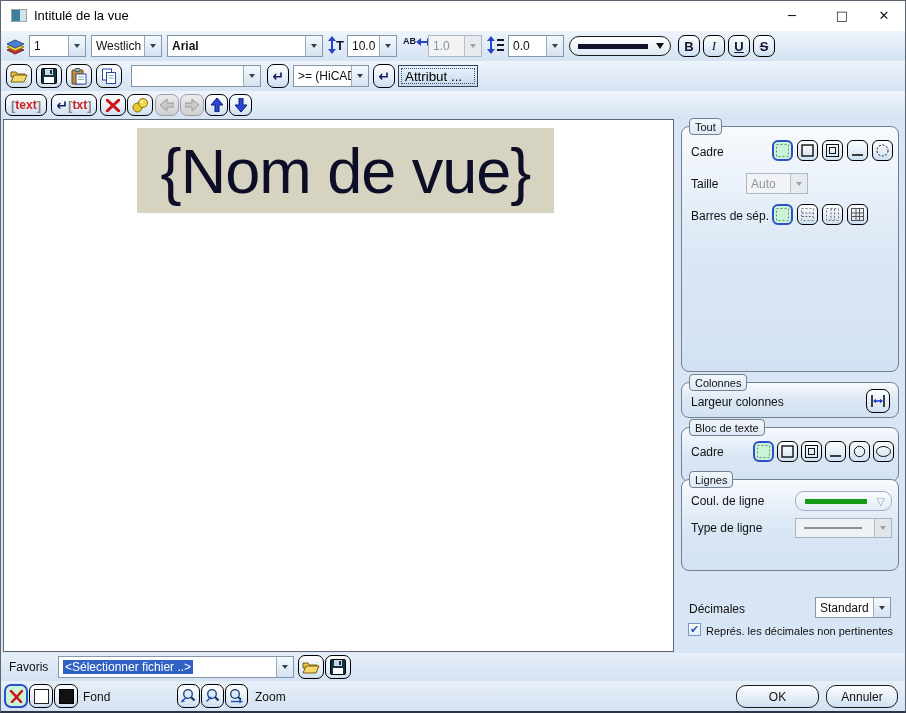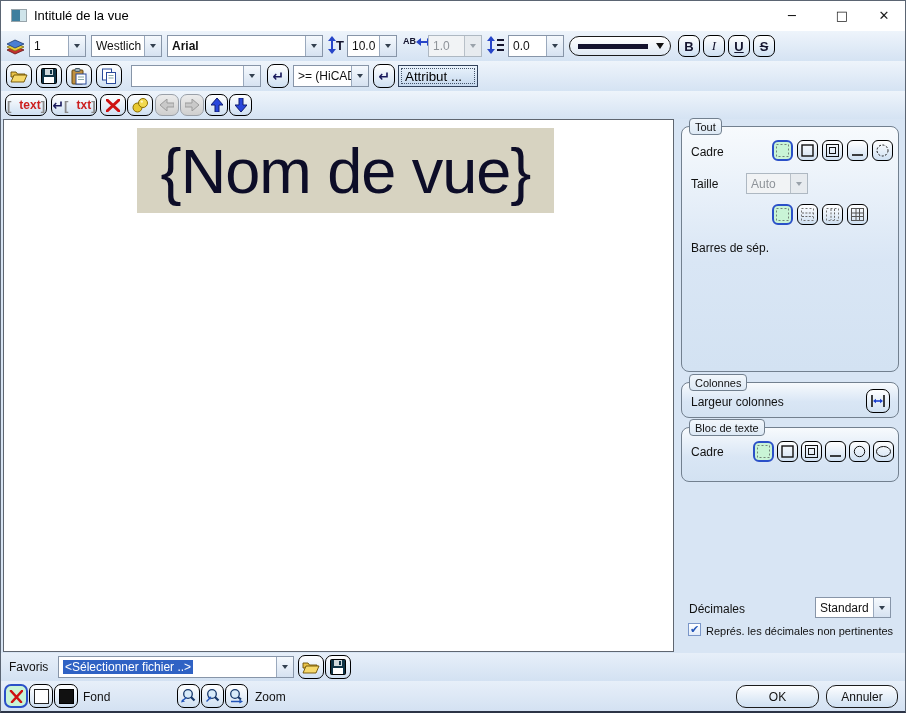--- a/index.html
+++ b/index.html
@@ -26,21 +26,21 @@
   .iconbtn{position:absolute;border:1px solid #000;border-radius:7px;background:linear-gradient(#ffffff,#cfe0f2);
            display:flex;align-items:center;justify-content:center;box-sizing:border-box;padding:0;}
   .iconbtn.dis{border-color:#9aa0a8;background:linear-gradient(#ececec,#cfcfcf);}
   .flaticon{position:absolute;display:flex;align-items:center;justify-content:center;}
   .bius{font-size:13px;color:#14142e;}
   .pill{border-radius:10px;background:linear-gradient(#ffffff,#dfe9f4);border:1px solid #1a1a1a;
         display:flex;align-items:center;box-sizing:border-box;}
   .attrbtn{position:absolute;border:1px solid #31415a;background:linear-gradient(#eaf3fc,#c6d9ee);
            display:flex;align-items:center;outline:1px dotted #44546a;outline-offset:-4px;box-sizing:border-box;}
   .crop{color:#8a8a8a;font-weight:bold;}
-  .redtxt{color:#cc1f1f;font-weight:bold;font-size:12px;padding-left:8px;}
+  .redtxt{color:#cc1f1f;font-weight:bold;font-size:12px;}
   .enterg{font-family:"DejaVu Sans",sans-serif;font-weight:bold;color:#17175a;font-size:14px;line-height:1;}
   
   .canvas{position:absolute;left:2px;top:118px;width:671px;height:533px;background:#ffffff;
           border:1px solid #5f6670;box-sizing:border-box;text-align:right;}
   .textblock{position:absolute;left:133px;top:8px;width:417px;height:85px;background:#d7d3c1;
              display:flex;align-items:center;justify-content:center;font-size:63px;color:#0d0d28;
              letter-spacing:-1px;white-space:nowrap;}
   .panel{position:absolute;left:673px;top:118px;width:231px;height:534px;background:#d8e5f4;}
   .group{position:absolute;left:7px;width:218px;border:1px solid #72808f;border-radius:8px;
          background:linear-gradient(#f7fafd,#d9e6f5 55%,#d3e2f2);box-sizing:border-box;}
@@ -324,21 +324,21 @@
       <button class="tbtn" style="left:190px;top:13px;">
         <svg width="15" height="15">
             <circle cx="7.5" cy="7.5" r="5.5" fill="none" stroke="#111" stroke-dasharray="2 1.6"></circle>
           </svg>
         </button>
       <span class="glabel" style="left:9px;top:50px;">Taille</span>
       <div class="combo dis" style="left:64px;top:46px;width:62px;height:21px;">
         <span class="ctext">Auto</span>
         <span class="cbtn"></span>
       </div>
-      <span class="glabel" style="left:9px;top:82px;margin-top:32px;">Barres de sép.</span>
+      <span class="glabel" style="left:9px;top:82px;">Barres de sép.</span>
       <button class="tbtn sel" style="left:90px;top:77px;">
         <svg width="15" height="15">
             <rect x="1.5" y="1.5" width="12" height="12" fill="none" stroke="#74847a" stroke-dasharray="2 2"></rect>
           </svg>
         </button>
       <button class="tbtn" style="left:115px;top:77px;">
         <svg width="15" height="15">
             <rect x="1.5" y="1.5" width="12" height="12" fill="none" stroke="#777" stroke-dasharray="2 2"></rect>
           <line x1="2" y1="6" x2="13" y2="6" stroke="#666" stroke-dasharray="2 1.4"></line>
             <line x1="2" y1="9.5" x2="13" y2="9.5" stroke="#666" stroke-dasharray="2 1.4"></line>
@@ -407,20 +407,33 @@
             <circle cx="7.5" cy="7.5" r="5.2" fill="none" stroke="#111"></circle>
           </svg>
         </button>
       <button class="tbtn" style="left:191px;top:13px;">
         <svg width="17" height="15">
             <ellipse cx="8.5" cy="7.5" rx="7" ry="5" fill="none" stroke="#111"></ellipse>
           </svg>
         </button>
     </div>
 
+    <div class="group" style="top:360px;height:92px;">
+      <span class="gtab">Lignes</span>
+      <span class="glabel" style="left:9px;top:14px;">Coul. de ligne</span>
+      <div class="pcombo lpill" style="left:113px;top:11px;width:97px;">
+        <span class="greenline"></span>
+        <span class="holtri">▽</span>
+      </div>
+      <span class="glabel" style="left:9px;top:41px;">Type de ligne</span>
+      <div class="pcombo typec" style="left:113px;top:38px;width:97px;">
+        <span class="grayline"></span>
+        <span class="cbtn2"></span>
+      </div>
+    </div>
 
     <span class="glabel" style="left:15px;top:483px;">Décimales</span>
     <div class="combo" style="left:141px;top:478px;width:76px;height:21px;">
       <span class="ctext">Standard</span>
       <span class="cbtn"></span>
     </div>
 
     <span class="cb" style="left:14px;top:504px;">
       <span>✔</span>
       </span>

